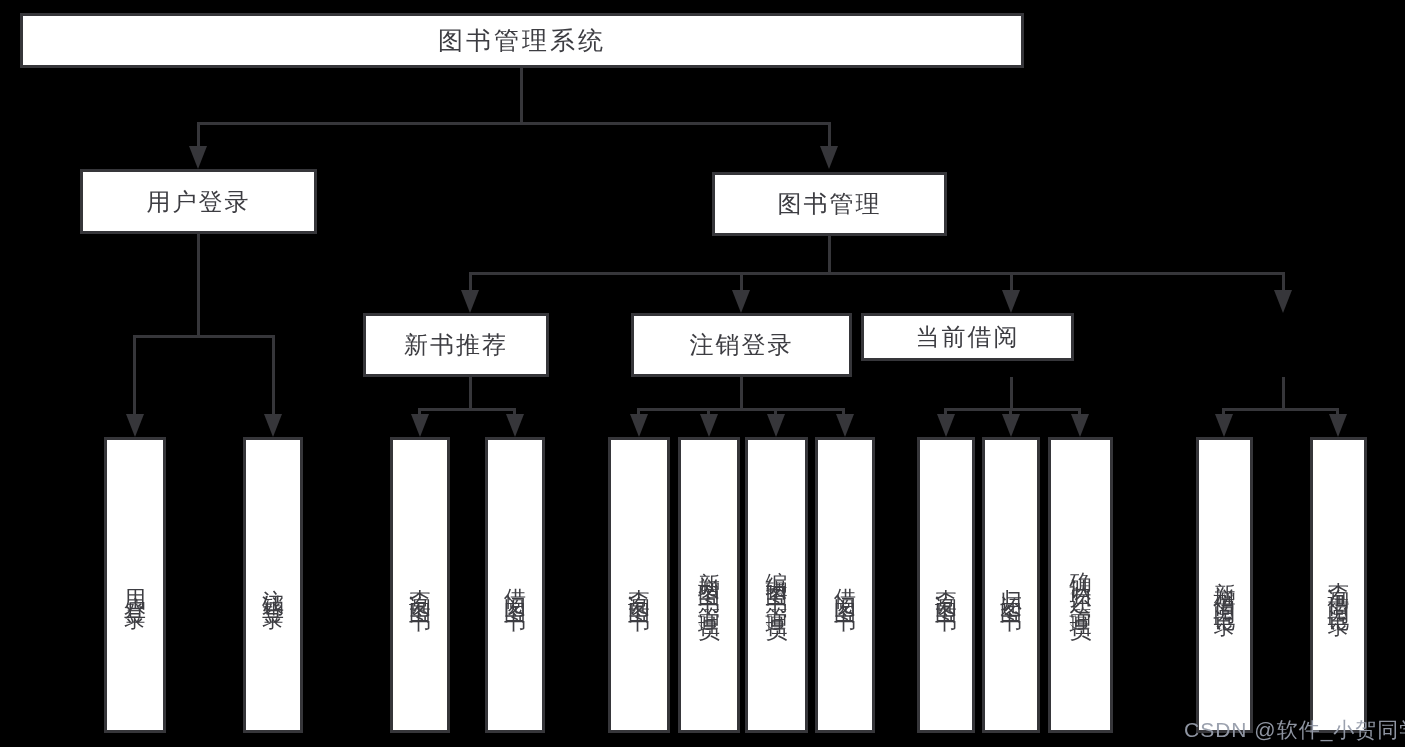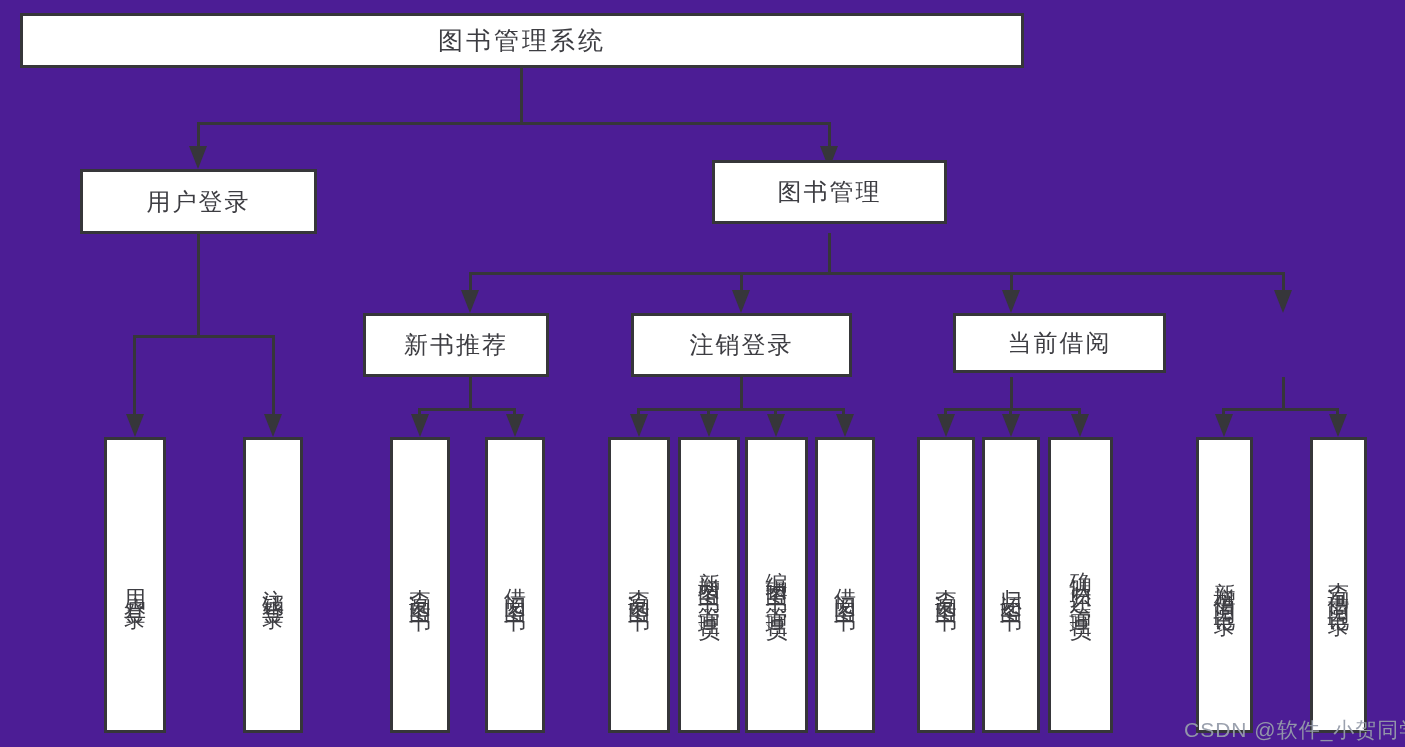--- a/index.html
+++ b/index.html
@@ -1,19 +1,19 @@
 <!DOCTYPE html>
 <html><head>
 <meta charset="utf-8">
 <style>
   html,body{margin:0;padding:0;background:#ffffff;}
   .canvas{
     position:relative;
     width:1405px;height:747px;
-    background:#4c1d95;
+    background:#000000;
     font-family:"Liberation Sans","DejaVu Sans",sans-serif;
     overflow:hidden;
   }
   .box{
     position:absolute;
     box-sizing:border-box;
     background:#ffffff;
     border:3px solid #36363a;
     color:#3d3d42;
     display:flex;
@@ -57,21 +57,21 @@
   <div class="box rootbox" style="left:20px;top:13px;width:1004px;height:55px">图书管理系统</div>
 
   <div class="vline" style="left:520px;top:68px;height:54px"></div>
   <div class="hline" style="left:197px;top:122px;width:634px"></div>
   <div class="vline" style="left:197px;top:122px;height:26px"></div>
   <div class="arrow" style="left:189px;top:146px"></div>
   <div class="vline" style="left:828px;top:122px;height:26px"></div>
   <div class="arrow" style="left:820px;top:146px"></div>
 
   <div class="box hbox" style="left:80px;top:169px;width:237px;height:65px">用户登录</div>
-  <div class="box hbox" style="left:712px;top:160px;width:235px;height:64px">图书管理</div>
+  <div class="box hbox" style="left:712px;top:172px;width:235px;height:64px">图书管理</div>
 
   <div class="vline" style="left:197px;top:234px;height:101px"></div>
   <div class="hline" style="left:133px;top:335px;width:142px"></div>
   <div class="vline" style="left:133px;top:335px;height:80px"></div>
   <div class="arrow" style="left:126px;top:414px"></div>
   <div class="vline" style="left:272px;top:335px;height:80px"></div>
   <div class="arrow" style="left:264px;top:414px"></div>
 
   <div class="vline" style="left:828px;top:233px;height:39px"></div>
   <div class="hline" style="left:469px;top:272px;width:816px"></div>
@@ -79,21 +79,21 @@
   <div class="arrow" style="left:461px;top:290px"></div>
   <div class="vline" style="left:740px;top:272px;height:20px"></div>
   <div class="arrow" style="left:732px;top:290px"></div>
   <div class="vline" style="left:1010px;top:272px;height:20px"></div>
   <div class="arrow" style="left:1002px;top:290px"></div>
   <div class="vline" style="left:1282px;top:272px;height:20px"></div>
   <div class="arrow" style="left:1274px;top:290px"></div>
 
   <div class="box hbox" style="left:363px;top:313px;width:186px;height:64px">新书推荐</div>
   <div class="box hbox" style="left:631px;top:313px;width:221px;height:64px">注销登录</div>
-  <div class="box hbox" style="left:953px;top:313px;width:213px;height:60px">当前借阅</div>
+  <div class="box hbox" style="left:861px;top:313px;width:213px;height:48px">当前借阅</div>
 
   <div class="vline" style="left:469px;top:377px;height:31px"></div>
   <div class="hline" style="left:418px;top:408px;width:98px"></div>
   <div class="vline" style="left:418px;top:408px;height:8px"></div>
   <div class="arrow" style="left:411px;top:414px"></div>
   <div class="vline" style="left:513px;top:408px;height:8px"></div>
   <div class="arrow" style="left:506px;top:414px"></div>
 
   <div class="vline" style="left:740px;top:377px;height:31px"></div>
   <div class="hline" style="left:637px;top:408px;width:208px"></div>

